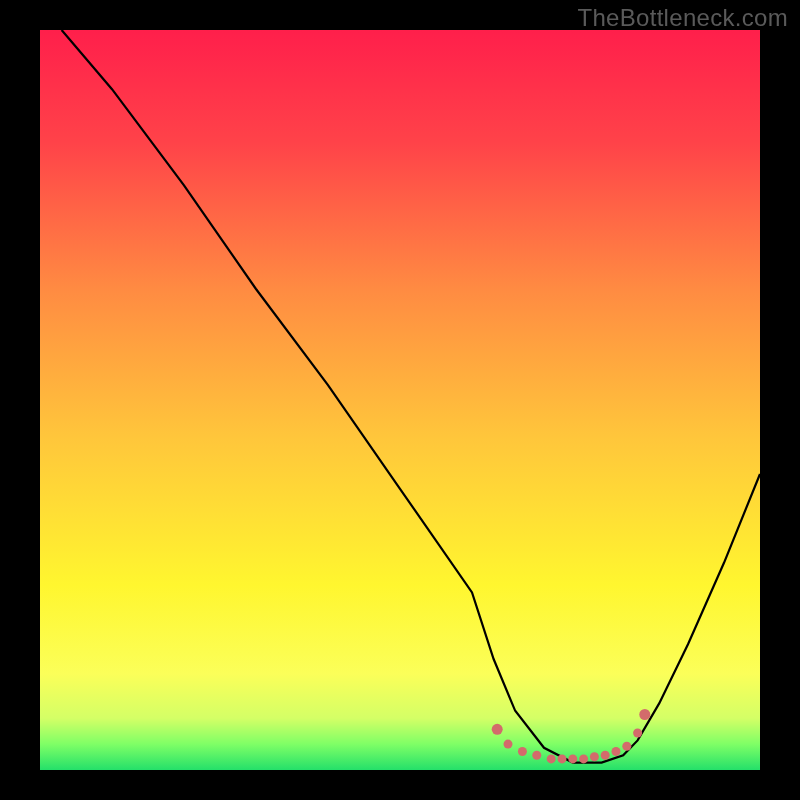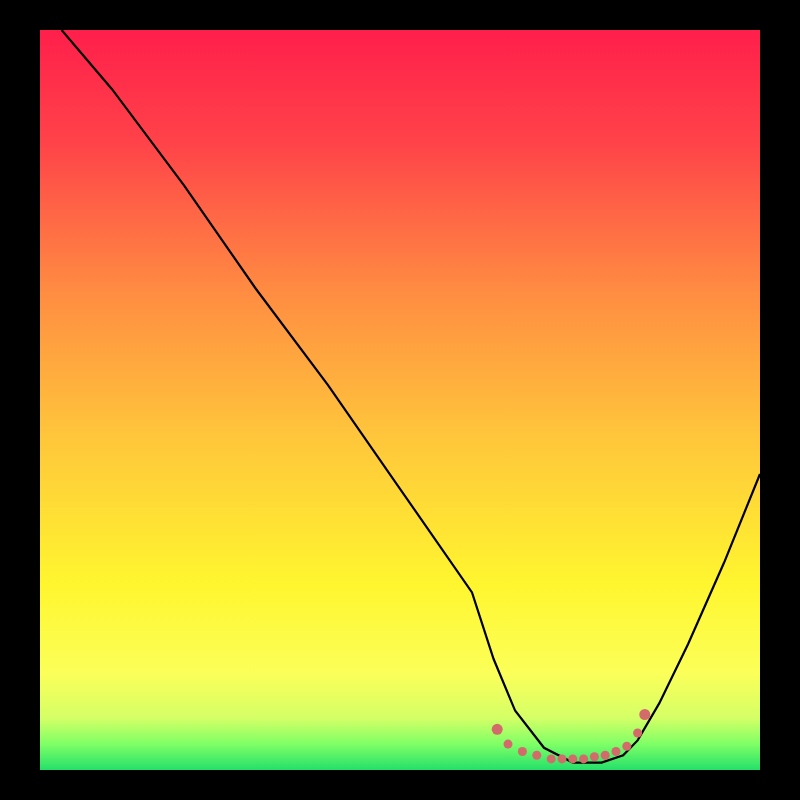--- a/index.html
+++ b/index.html
@@ -39,20 +39,21 @@
     display: block;
     width: 100%;
     height: 100%;
   }
 </style>
 </head>
 <body>
 
 <div class="frame">
 
+  <div class="watermark">TheBottleneck.com</div>
 
   <div class="plot-area">
     <svg id="chart-svg" viewBox="0 0 720 740" preserveAspectRatio="none">
       <defs>
         <linearGradient id="bg-grad" x1="0" y1="0" x2="0" y2="1">
             <stop offset="0%" stop-color="#ff1f4b"></stop>
             <stop offset="15%" stop-color="#ff4249"></stop>
             <stop offset="35%" stop-color="#ff8b42"></stop>
             <stop offset="55.00000000000001%" stop-color="#ffc63b"></stop>
             <stop offset="75%" stop-color="#fff62f"></stop>

